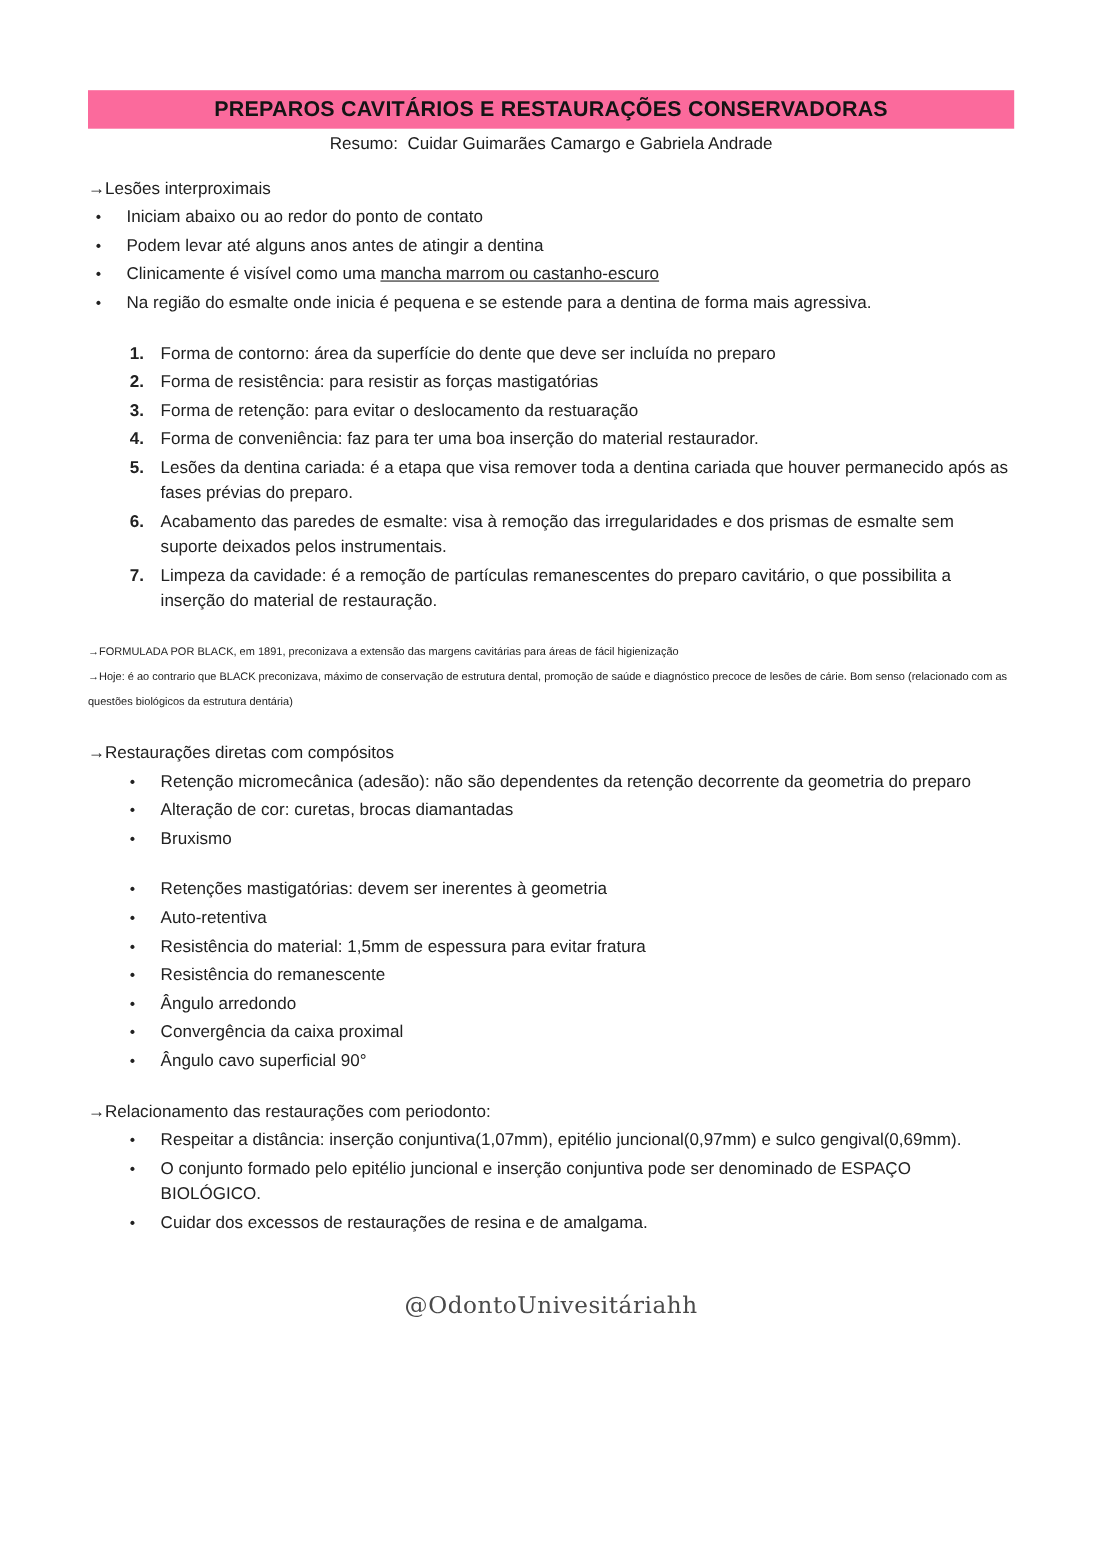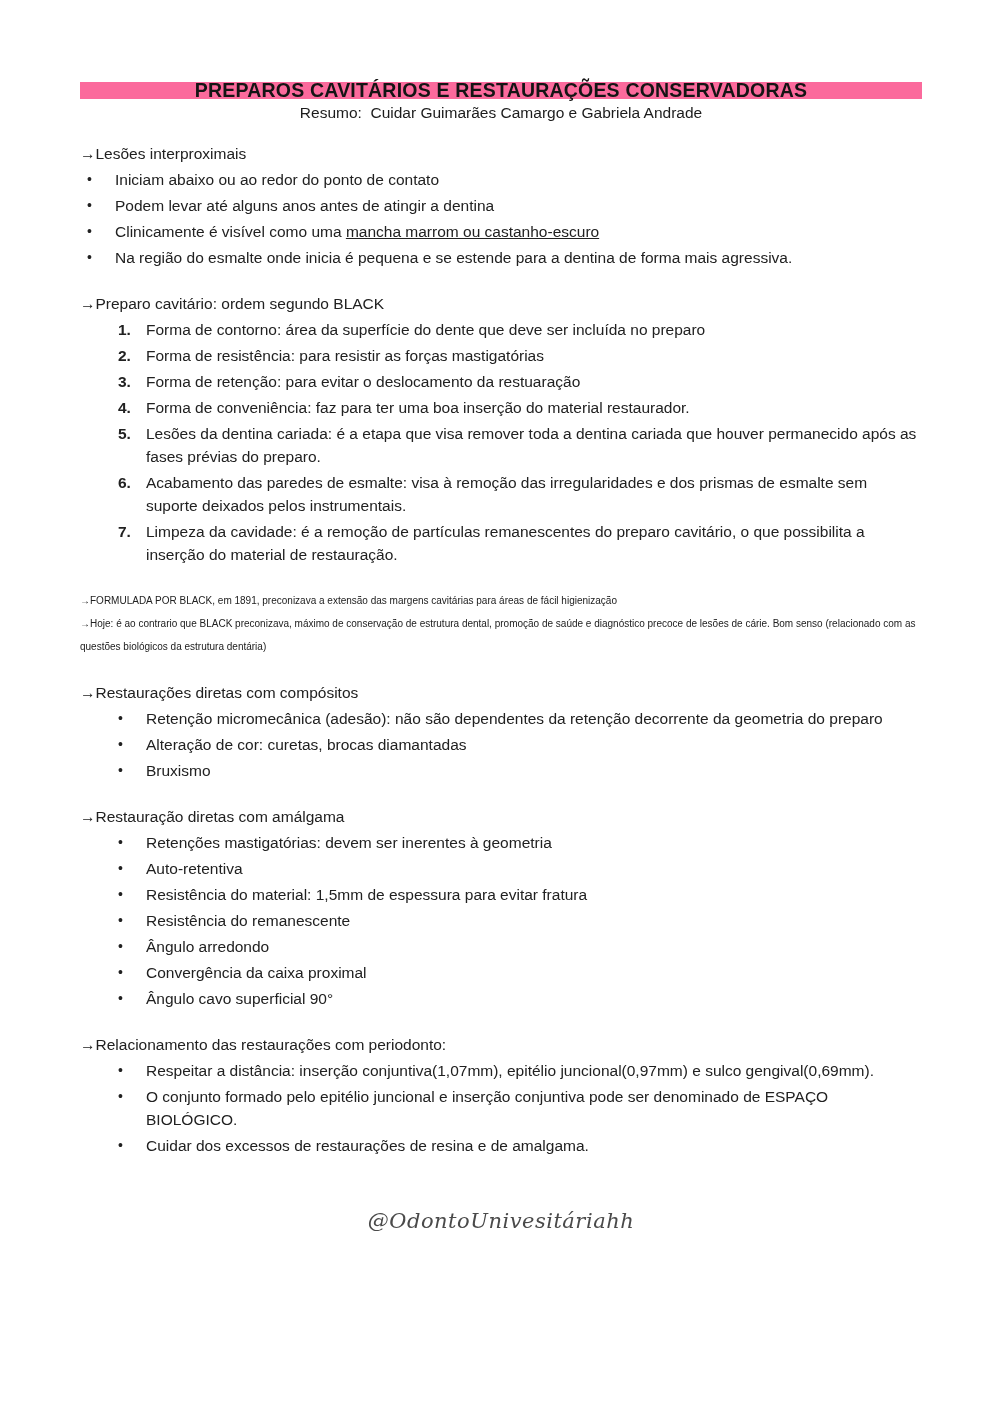--- a/index.html
+++ b/index.html
@@ -1,40 +1,40 @@
 <!DOCTYPE html>
 <html lang="pt"><head>
 <meta charset="utf-8">
 <style>
   html,body{margin:0;padding:0;background:#ffffff;}
   .page{
     width:1000px;height:1414px;background:#ffffff;box-sizing:border-box;
     padding:82px 78px 0 80px;overflow:hidden;position:relative;
     font-family:"Liberation Sans","DejaVu Sans",sans-serif;color:#212121;
   }
-  .banner{height:17px;display:flex;align-items:center;justify-content:center;}
+  .banner{height:35px;display:flex;align-items:center;justify-content:center;}
   .title{font-weight:bold;font-size:19.5px;color:#141414;letter-spacing:0.2px;}
   .subtitle{text-align:center;font-size:15.5px;margin-top:5px;white-space:pre-wrap;color:#1c1c1c;}
   .sec{margin-top:23px;}
   #doc-body .sec:first-child{margin-top:20px;}
   .heading{font-size:15.5px;line-height:23px;margin-bottom:2px;}
   .para{font-size:10px;line-height:23px;margin:0;}
   .list{margin:0;}
   .li{display:flex;margin-top:3px;font-size:15.5px;line-height:23px;}
   .marker{flex-shrink:0;box-sizing:border-box;}
   .indent-sm .marker{width:35px;padding-left:7px;}
   .indent-lg .marker{width:66px;padding-left:38px;}
   .bullet-marker{font-size:14px;}
   .number-marker{font-weight:bold;}
   .litext{flex:1;}
   .b{font-weight:normal;}
   .u{text-decoration:underline;text-align:center;}
   .footer{
     margin-top:52px;text-align:center;
-    font-family:"DejaVu Serif","Liberation Serif",serif;font-style:italic;
+    font-family:"DejaVu Serif","Liberation Serif",serif;
     font-size:21px;color:#4a4a4a;letter-spacing:0.5px;
   }
 </style>
 </head>
 <body>
 
 <div class="page">
   <div class="banner" style="background: rgb(251, 106, 156);">
     <div class="title">PREPAROS CAVITÁRIOS E RESTAURAÇÕES CONSERVADORAS</div>
   </div>
@@ -56,21 +56,20 @@
             <span class="marker bullet-marker">•</span>
             <span class="litext"><span>Clinicamente é visível como uma </span><span class=" u">mancha marrom ou castanho-escuro</span></span>
           </div>
           <div class="li">
             <span class="marker bullet-marker">•</span>
             <span class="litext"><span>Na região do esmalte onde inicia é pequena e se estende para a dentina de forma mais agressiva.</span></span>
           </div>
         </div>
       </section>
       <section class="sec">
-        <div class="heading"><span class="b">→Preparo cavitário: ordem segundo BLACK</span></div>
         <div class="list indent-lg">
           <div class="li">
             <span class="marker number-marker">1.</span>
             <span class="litext"><span class="b">Forma de contorno</span><span>: área da superfície do dente que deve ser incluída no preparo</span></span>
           </div>
           <div class="li">
             <span class="marker number-marker">2.</span>
             <span class="litext"><span class="b">Forma de resistência:</span><span> para resistir as forças mastigatórias</span></span>
           </div>
           <div class="li">
@@ -110,21 +109,20 @@
             <span class="marker bullet-marker">•</span>
             <span class="litext"><span>Alteração de cor: curetas, brocas diamantadas</span></span>
           </div>
           <div class="li">
             <span class="marker bullet-marker">•</span>
             <span class="litext"><span>Bruxismo</span></span>
           </div>
         </div>
       </section>
       <section class="sec">
-        <div class="heading"><span class="b">→Restauração diretas com amálgama</span></div>
         <div class="list indent-lg">
           <div class="li">
             <span class="marker bullet-marker">•</span>
             <span class="litext"><span>Retenções mastigatórias: devem ser inerentes à geometria</span></span>
           </div>
           <div class="li">
             <span class="marker bullet-marker">•</span>
             <span class="litext"><span>Auto-retentiva</span></span>
           </div>
           <div class="li">

